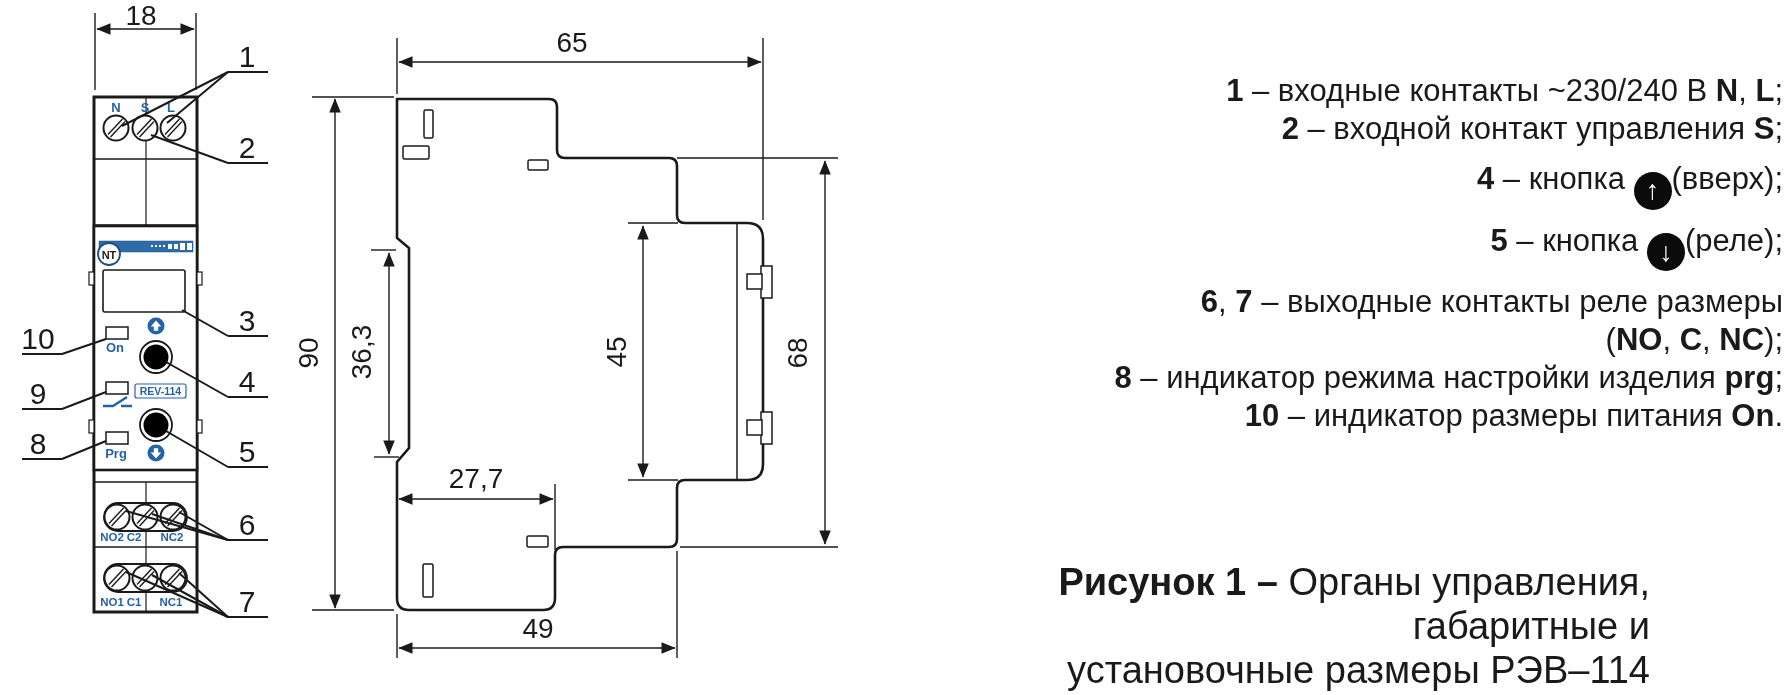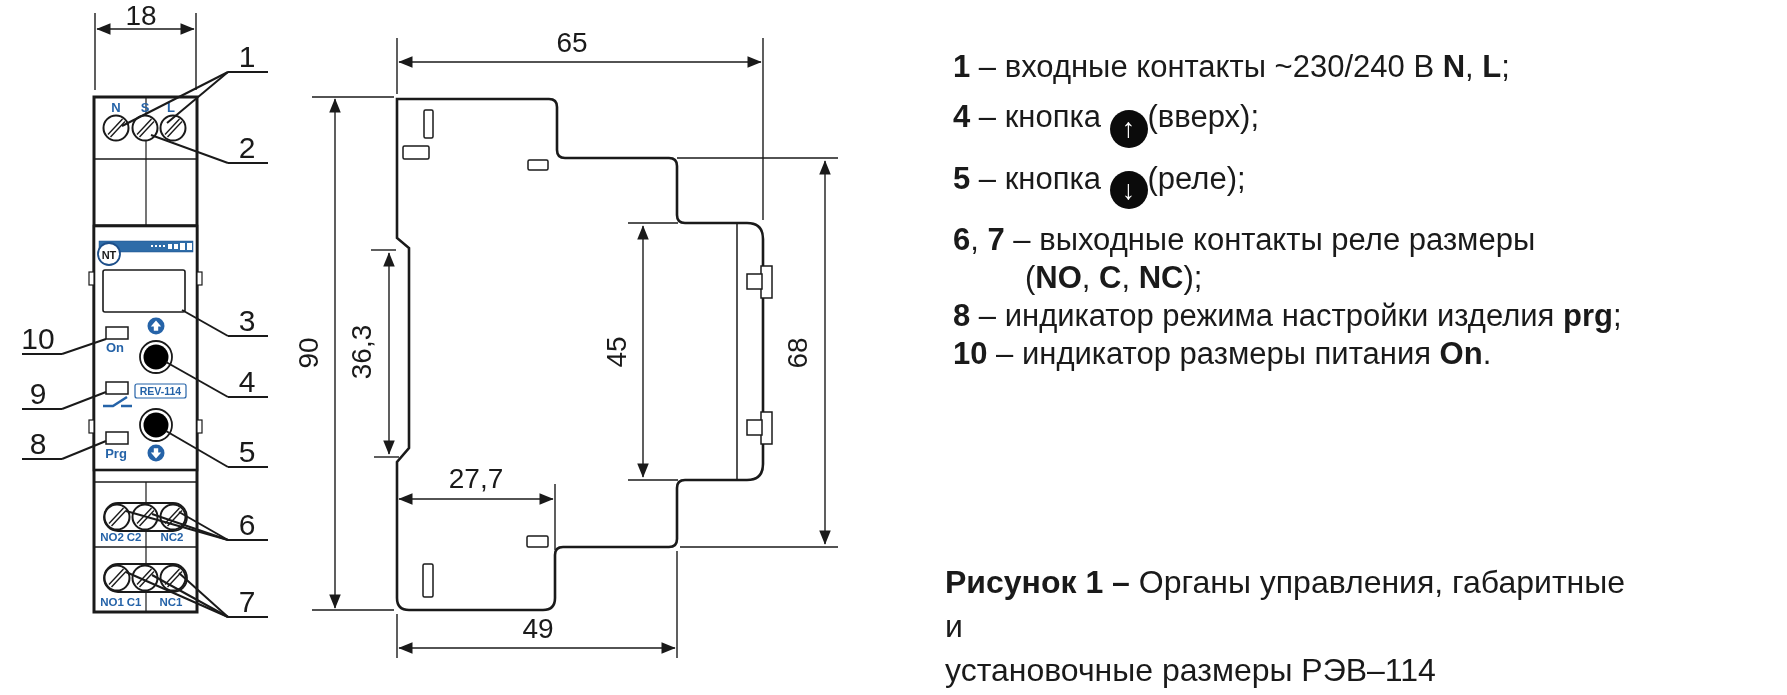--- a/index.html
+++ b/index.html
@@ -3,31 +3,31 @@
 <meta charset="utf-8">
 <style>
   html,body{margin:0;padding:0;background:#fff;}
   .canvas{position:relative;width:1787px;height:695px;background:#ffffff;overflow:hidden;
           font-family:"Liberation Sans","DejaVu Sans",sans-serif;color:#1a1a1a;}
   .drawing{position:absolute;left:0;top:0;}
   svg text{font-family:"Liberation Sans","DejaVu Sans",sans-serif;fill:#1a1a1a;}
   .dim-label{font-size:28px;}
   .callout-num{font-size:30px;}
   .dev-blue{fill:#2563a8;font-weight:bold;}
-  .legend{position:absolute;left:953px;top:48px;width:830px;font-size:31px;line-height:38px;}
+  .legend{position:absolute;left:953px;top:72px;width:830px;font-size:31px;line-height:38px;text-align:right;}
   .legend-line{white-space:nowrap;}
   .legend-line.indent{padding-left:72px;}
   .legend-line.has-icon{margin:12px 0;}
   .b{font-weight:bold;}
   .circle-icon{display:inline-flex;align-items:center;justify-content:center;
       width:38px;height:38px;border-radius:50%;background:#0b0b0b;color:#fff;
       font-weight:bold;font-size:27px;vertical-align:-10px;line-height:1;}
   .switch-icon{display:inline-block;vertical-align:-2px;}
-  .caption{position:absolute;left:945px;top:560px;width:705px;text-align:left;
-           font-size:32px;line-height:44px;}
+  .caption{position:absolute;left:945px;top:560px;width:705px;text-align:right;
+           font-size:38px;line-height:44px;}
 </style>
 </head>
 <body>
 
 <div class="canvas">
 
   <svg class="drawing" width="900" height="695" viewBox="0 0 900 695">
     <defs>
       <marker id="ar" viewBox="0 0 12 12" refX="11" refY="6" markerWidth="11" markerHeight="11" orient="auto-start-reverse">
         <path d="M0.5,1.5 L11.5,6 L0.5,10.5 Z" fill="#1a1a1a"></path>
@@ -305,20 +305,21 @@
         <line x1="397" y1="614" x2="397" y2="658"></line>
         <line x1="677" y1="551" x2="677" y2="658"></line>
         <line x1="399" y1="648" x2="675" y2="648" marker-start="url(#ar)" marker-end="url(#ar)"></line>
       </g>
       <text class="dim-label" x="538" y="638" text-anchor="middle">49</text>
     </g>
   </svg>
 
   <div class="legend">
       <div class="legend-line"><span class="b">1</span><span> – входные контакты ~230/240 В </span><span class="b">N</span><span>, </span><span class="b">L</span><span>;</span></div>
+      <div class="legend-line"><span class="b">2</span><span> – входной контакт управления </span><span class="b">S</span><span>;</span></div>
       <div class="legend-line has-icon"><span class="b">4</span><span> – кнопка </span><span class="circle-icon">↑</span><span>(вверх);</span></div>
       <div class="legend-line has-icon"><span class="b">5</span><span> – кнопка </span><span class="circle-icon">↓</span><span>(реле);</span></div>
       <div class="legend-line"><span class="b">6</span><span>, </span><span class="b">7</span><span> – выходные контакты реле размеры</span></div>
       <div class="legend-line indent"><span>(</span><span class="b">NO</span><span>, </span><span class="b">C</span><span>, </span><span class="b">NC</span><span>);</span></div>
       <div class="legend-line"><span class="b">8</span><span> – индикатор режима настройки изделия </span><span class="b">prg</span><span>;</span></div>
       <div class="legend-line"><span class="b">10</span><span> – индикатор размеры питания </span><span class="b">On</span><span>.</span></div>
     </div>
 
   <div class="caption">
     <div class="cap-line"><span class="b">Рисунок 1 –</span><span> Органы управления, габаритные и</span></div>

